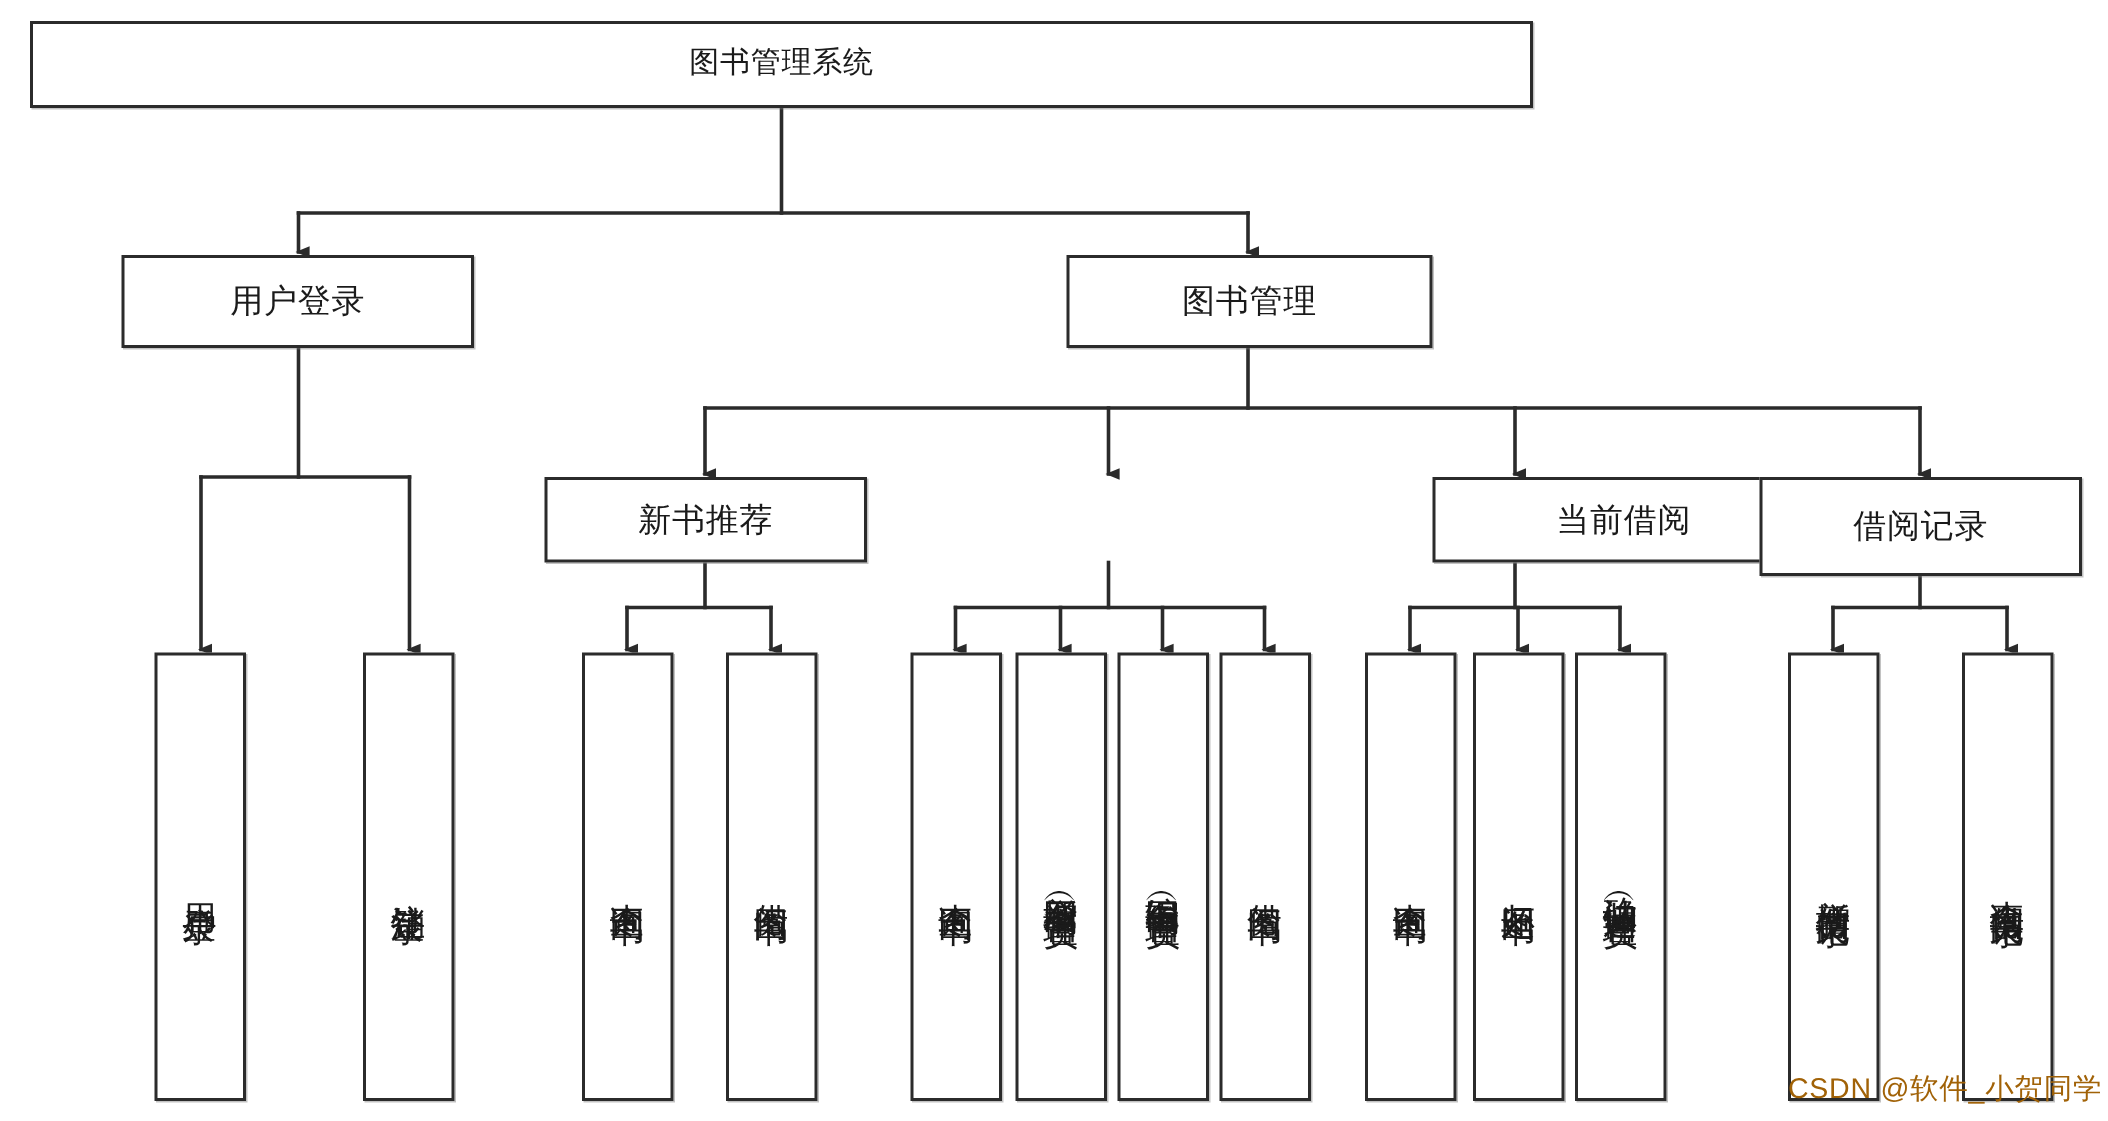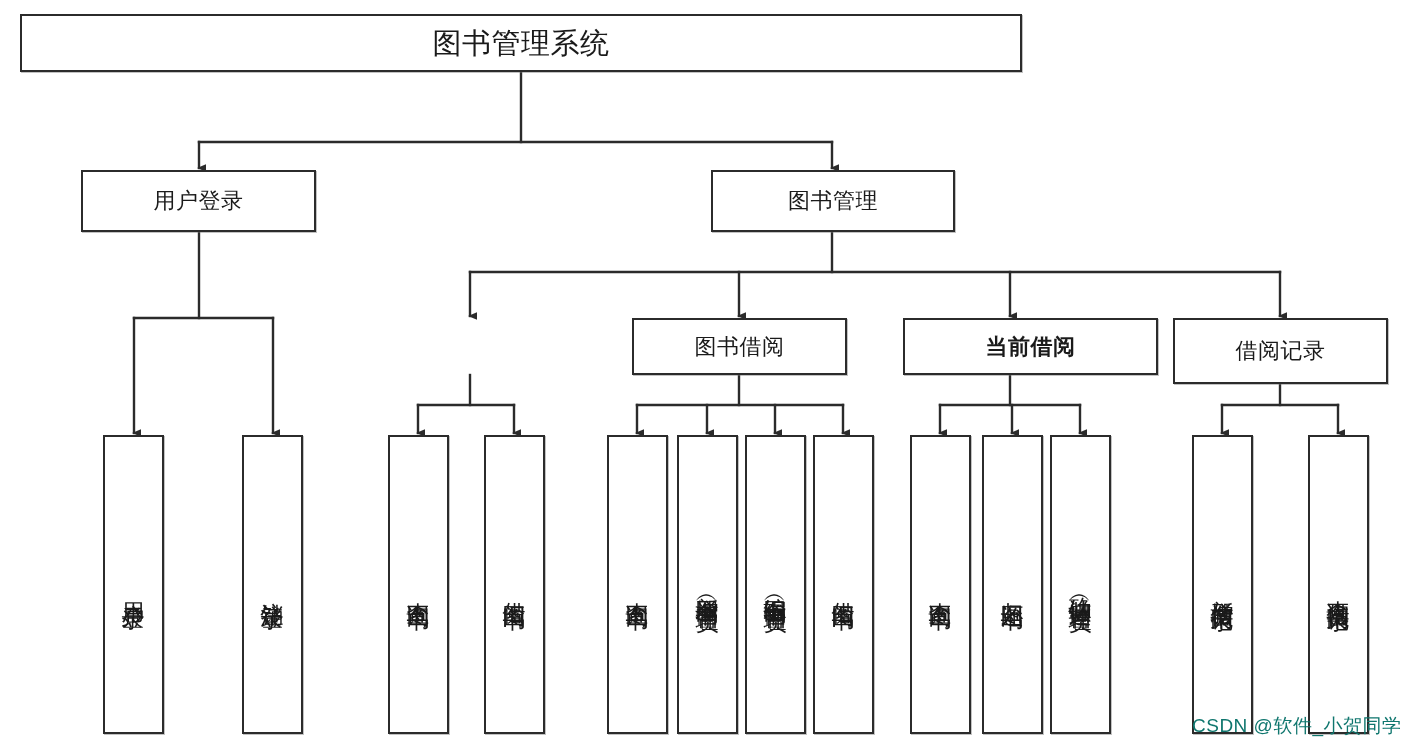--- a/index.html
+++ b/index.html
@@ -42,21 +42,21 @@
     text-align: center;
     line-height: 1.18;
     white-space: nowrap;
   }
   
   .node.h .lbl {
     font-size: 22px;
     letter-spacing: 0.5px;
   }
   .node.root .lbl {
-    font-size: 29px;
+    font-size: 20px;
   }
   
   .node.v {
     align-items: center;
     justify-content: center;
     padding-top: 6px;
   }
   .node.v .lbl {
     writing-mode: vertical-rl;
     text-orientation: upright;
@@ -64,21 +64,21 @@
     line-height: 1.05;
     letter-spacing: 2px;
     white-space: normal;
     max-height: 270px;
   }
   #watermark {
     position: absolute;
     left: 1192px;
     top: 713px;
     font-size: 19px;
-    color: #0f766e;
+    color: #a16207;
     letter-spacing: 0.5px;
     white-space: nowrap;
     user-select: none;
   }
 </style>
 </head>
 <body>
 
 <div id="canvas">
 
@@ -137,24 +137,24 @@
     <span class="lbl">图书管理系统</span>
   </div>
 
   <div class="node h" style="left:81px; top:170px; width:235px; height:62px;">
     <span class="lbl">用户登录</span>
   </div>
   <div class="node h" style="left:711px; top:170px; width:244px; height:62px;">
     <span class="lbl">图书管理</span>
   </div>
 
-  <div class="node h" style="left:632px; top:318px; width:215px; height:57px;">
-    <span class="lbl">图书借阅</span>
-  </div>
-  <div class="node h" style="left:903px; top:318px; width:255px; height:57px;font-weight:bold;">
+  <div class="node h" style="left:363px; top:318px; width:215px; height:57px;">
+    <span class="lbl">新书推荐</span>
+  </div>
+  <div class="node h" style="left:955px; top:318px; width:255px; height:57px;">
     <span class="lbl">当前借阅</span>
   </div>
   <div class="node h" style="left:1173px; top:318px; width:215px; height:66px;">
     <span class="lbl">借阅记录</span>
   </div>
 
   <div class="node v" style="left:103px; top:435px; width:61px; height:299px;">
     <span class="lbl">用户登录</span>
   </div>
   <div class="node v" style="left:242px; top:435px; width:61px; height:299px;">

